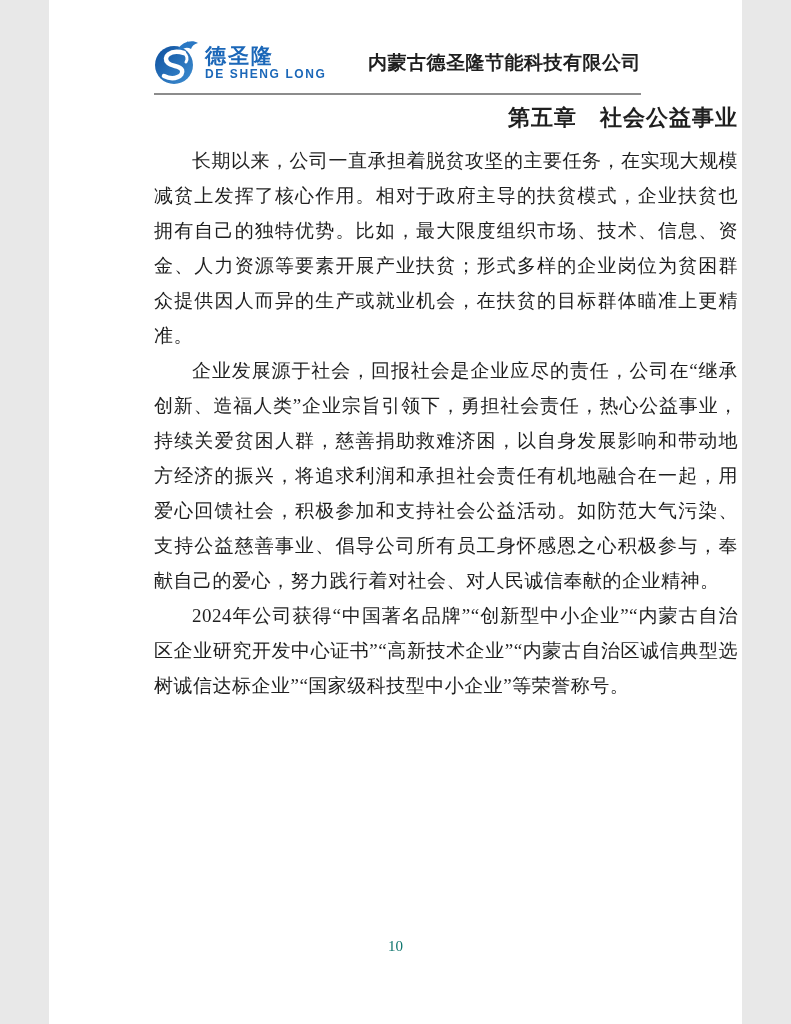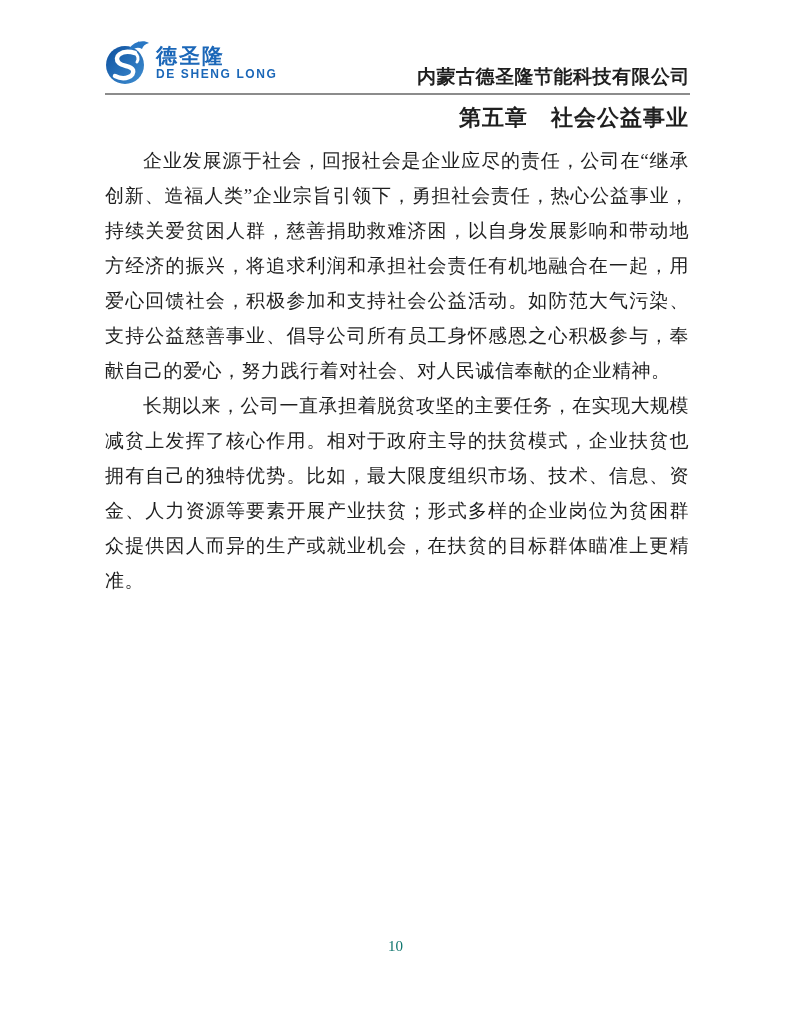--- a/index.html
+++ b/index.html
@@ -1,18 +1,18 @@
 <!DOCTYPE html>
 <html><head>
 <meta charset="utf-8">
 <style>
   html, body { margin: 0; padding: 0; background: #e8e8e8; }
   .page {
     position: relative;
-    width: 791px;
+    width: 693px;
     height: 1024px;
     margin: 0 auto;
     background: #ffffff;
     font-family: "Liberation Serif", "DejaVu Serif", serif;
     color: #1f1f1f;
     overflow: hidden;
   }
   
   .header {
     position: absolute;
@@ -45,21 +45,21 @@
     font-weight: bold;
     font-size: 12px;
     letter-spacing: 1.6px;
     color: #1b67b8;
     margin-top: 2px;
   }
   .company-name {
     font-weight: bold;
     font-size: 19px;
     letter-spacing: 0.5px;
-    padding-bottom: 3px;
+    padding-bottom: 17px;
     white-space: nowrap;
   }
   
   .content {
     position: absolute;
     left: 105px;
     width: 584px;
     top: 101px;
   }
   .doc-title {
@@ -116,21 +116,22 @@
       <span class="logo-text-col">
         <span class="logo-cn">德圣隆</span>
         <span class="logo-en">DE SHENG LONG</span>
       </span>
     </div>
     <div class="company-name">内蒙古德圣隆节能科技有限公司</div>
   </div>
 
   <div class="content">
     <h1 class="doc-title">第五章　社会公益事业</h1>
+    <p>长期以来，公司一直承担着脱贫攻坚的主要任务，在实现大规模减贫上发挥了核心作用。相对于政府主导的扶贫模式，企业扶贫也拥有自己的独特优势。比如，最大限度组织市场、技术、信息、资金、人力资源等要素开展产业扶贫；形式多样的企业岗位为贫困群众提供因人而异的生产或就业机会，在扶贫的目标群体瞄准上更精准。</p>
     <p>企业发展源于社会，回报社会是企业应尽的责任，公司在“继承创新、造福人类”企业宗旨引领下，勇担社会责任，热心公益事业，持续关爱贫困人群，慈善捐助救难济困，以自身发展影响和带动地方经济的振兴，将追求利润和承担社会责任有机地融合在一起，用爱心回馈社会，积极参加和支持社会公益活动。如防范大气污染、支持公益慈善事业、倡导公司所有员工身怀感恩之心积极参与，奉献自己的爱心，努力践行着对社会、对人民诚信奉献的企业精神。</p>
-    <p>长期以来，公司一直承担着脱贫攻坚的主要任务，在实现大规模减贫上发挥了核心作用。相对于政府主导的扶贫模式，企业扶贫也拥有自己的独特优势。比如，最大限度组织市场、技术、信息、资金、人力资源等要素开展产业扶贫；形式多样的企业岗位为贫困群众提供因人而异的生产或就业机会，在扶贫的目标群体瞄准上更精准。</p>
+    <p>2024年公司获得“中国著名品牌”“创新型中小企业”“内蒙古自治区企业研究开发中心证书”“高新技术企业”“内蒙古自治区诚信典型选树诚信达标企业”“国家级科技型中小企业”等荣誉称号。</p>
   </div>
 
   <div class="footer">
     <span>10</span>
   </div>
 
 </div>
 
 </body></html>

